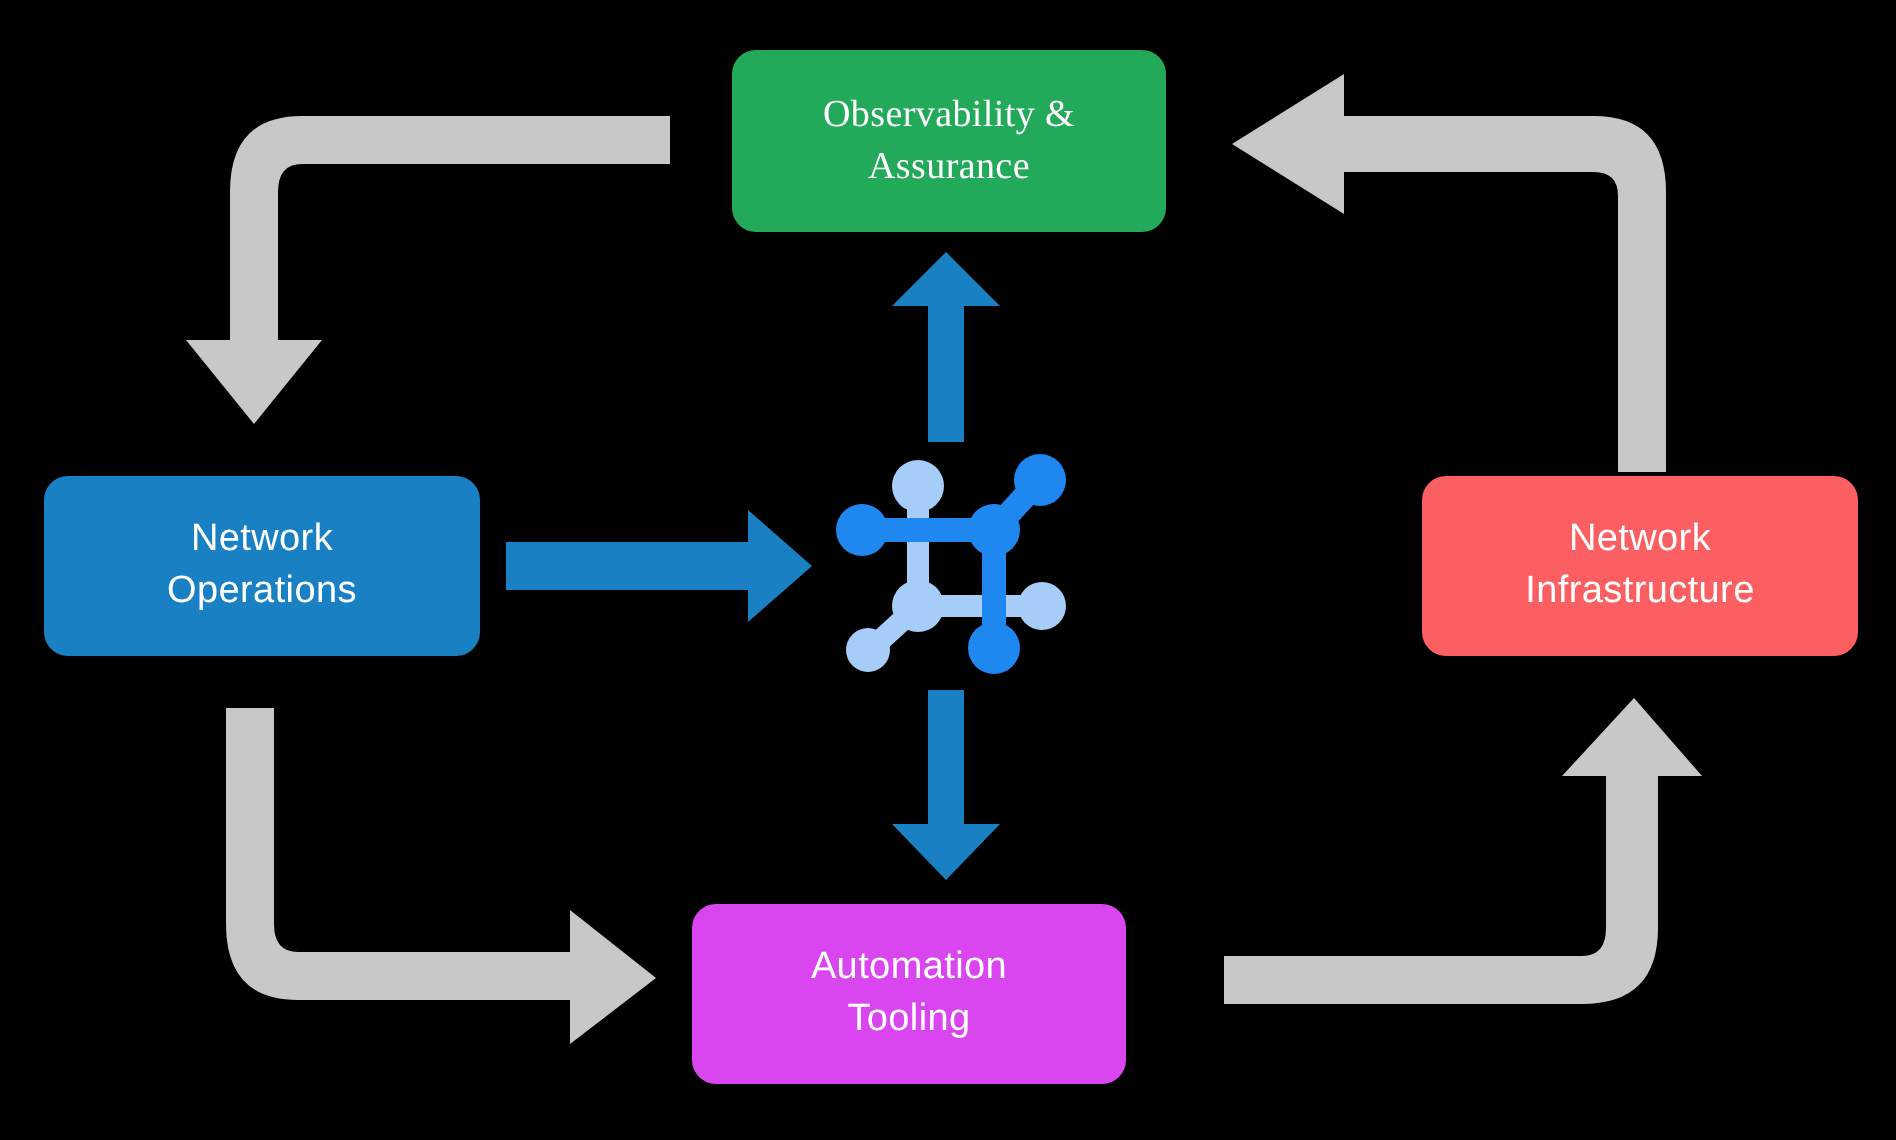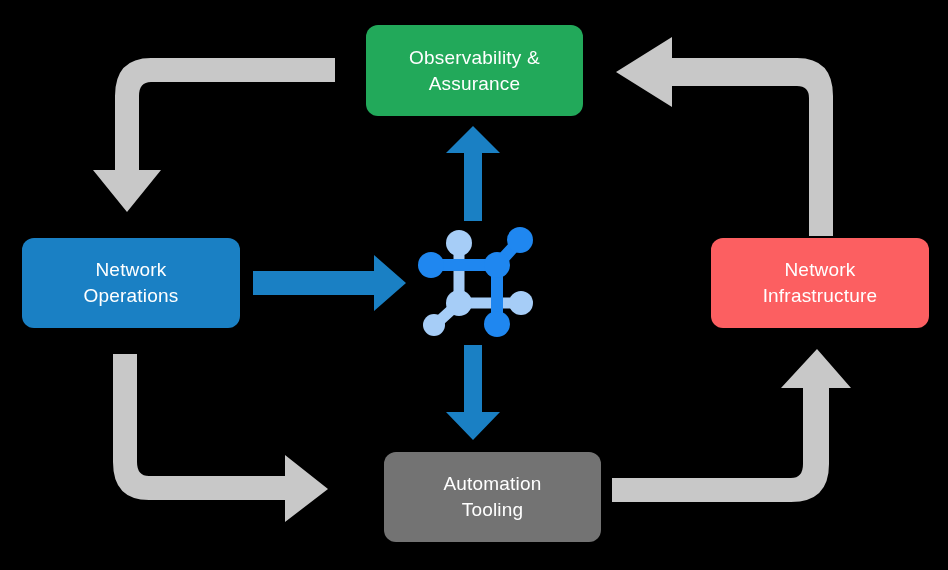--- a/index.html
+++ b/index.html
@@ -30,32 +30,33 @@
     box-sizing: border-box;
     padding: 4px 10px;
   }
   .node-label {
     display: block;
     white-space: pre-line;
   }
   #box-observability {
     left: 366px; top: 25px; width: 217px; height: 91px;
     background: #22a95a;
+    font-family: Liberation Serif, serif;
   }
   #box-operations {
     left: 22px; top: 238px; width: 218px; height: 90px;
     background: #1a80c4;
   }
   #box-infrastructure {
     left: 711px; top: 238px; width: 218px; height: 90px;
     background: #fc5f61;
   }
   #box-automation {
-    left: 384px; top: 452px; width: 217px; height: 90px;
-    background: #737373;
+    left: 346px; top: 452px; width: 217px; height: 90px;
+    background: #d946ef;
   }
   .svg-layer {
     position: absolute;
     left: 0; top: 0;
     width: 948px;
     height: 570px;
   }
   .arrow-gray { fill: #c8c8c8; }
   .arrow-blue { fill: #1a80c4; }
 </style>

